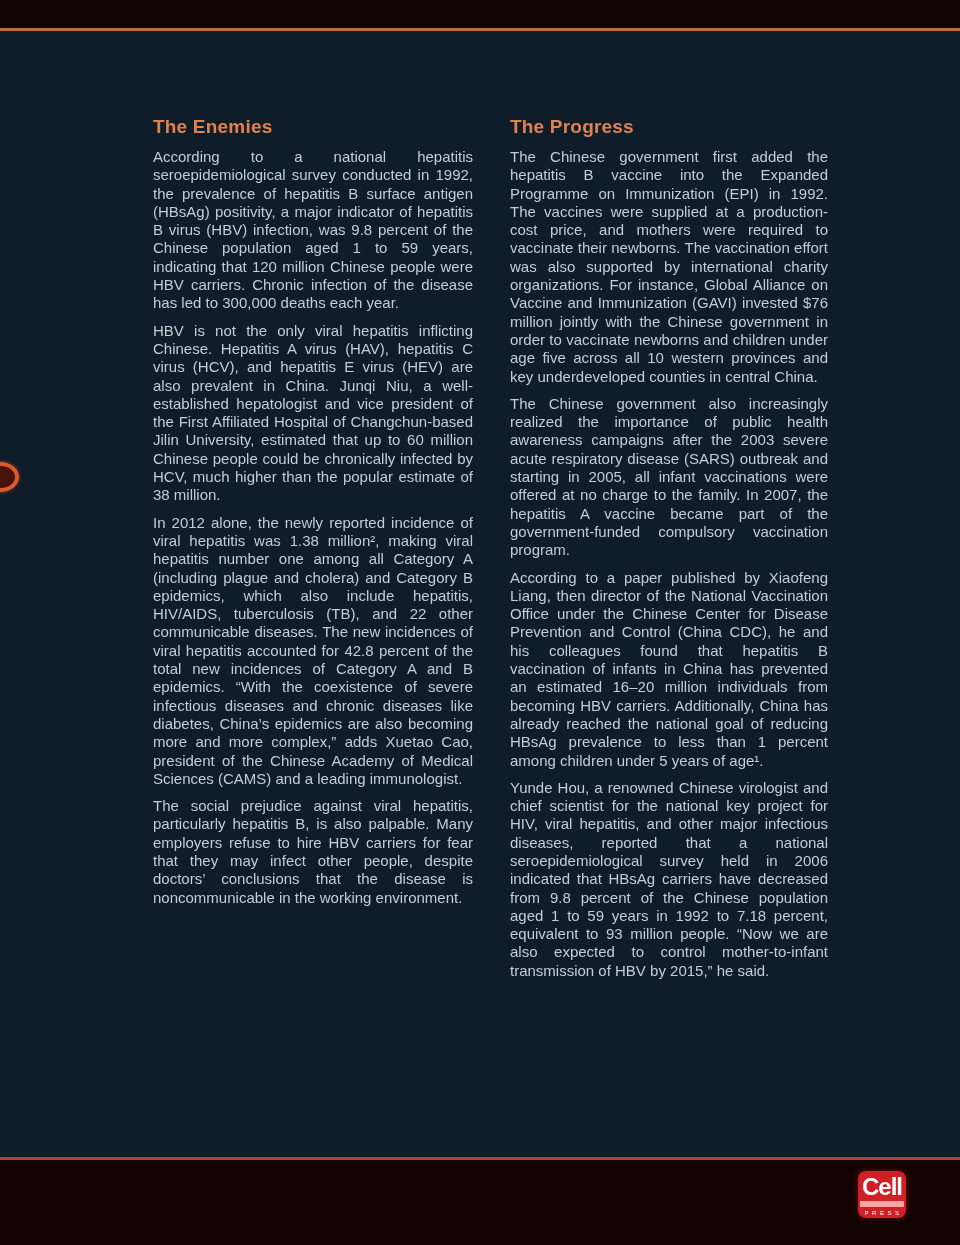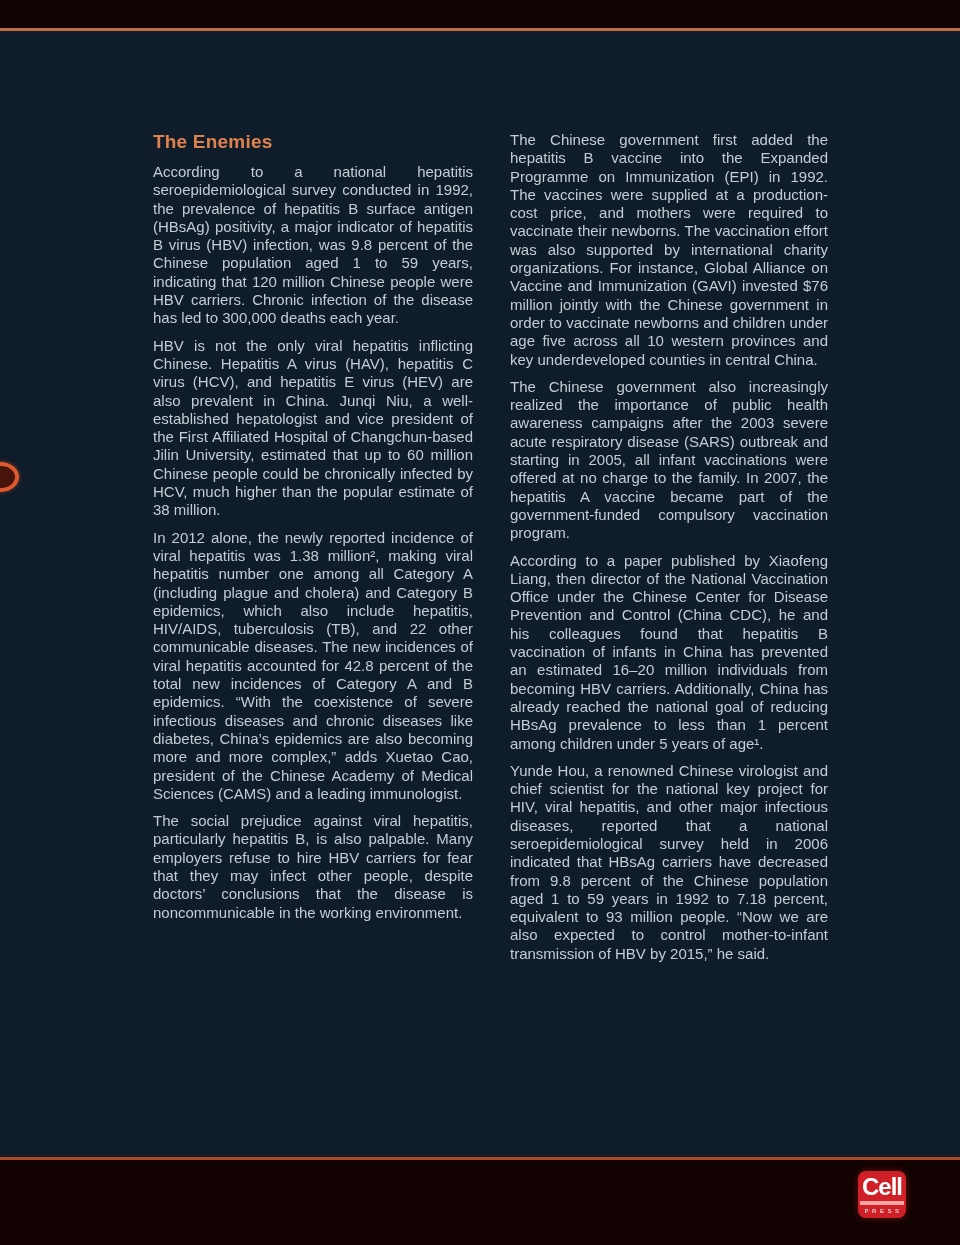--- a/index.html
+++ b/index.html
@@ -28,21 +28,21 @@
   }
   .edge-ring {
     position: absolute; left: -17px; top: 462px;
     width: 28px; height: 22px;
     border-radius: 50%;
     border: 4px solid #dd5a2c;
     background: #46140a;
     box-shadow: 0 0 4px rgba(221,90,44,.55);
   }
   .content {
-    position: absolute; left: 153px; top: 131px; width: 675px;
+    position: absolute; left: 153px; top: 116px; width: 675px;
     display: flex; gap: 37px;
   }
   .col-left  { width: 320px; }
   .col-right { width: 318px; }
   h2.section-heading {
     margin: 0 0 10px 0;
     font-size: 19px; font-weight: bold;
     color: #e0824e;
     letter-spacing: 0.2px;
   }
@@ -62,21 +62,21 @@
     box-shadow: 0 0 6px rgba(160,30,30,.6);
     display: flex; flex-direction: column; align-items: center;
     overflow: hidden;
   }
   .cell-word {
     display: block;
     color: #ffffff; font-weight: bold;
     font-size: 24px; line-height: 26px;
     letter-spacing: -1px;
     margin-top: 3px;
-    border-bottom: 4px solid #fca5a5;
+    border-bottom: 6px solid #fca5a5;
     padding: 0 2px 1px 2px;
   }
   .cell-press {
     display: block;
     color: #ffffff;
     font-size: 6px; line-height: 9px;
     letter-spacing: 3.5px;
     margin-top: 2px; margin-left: 3px;
   }
 </style>
@@ -91,20 +91,21 @@
 <div class="content">
   <section class="col-left">
     <h2 class="section-heading">The Enemies</h2>
     <p class="body-para">According to a national hepatitis seroepidemiological survey conducted in 1992, the prevalence of hepatitis B surface antigen (HBsAg) positivity, a major indicator of hepatitis B virus (HBV) infection, was 9.8 percent of the Chinese population aged 1 to 59 years, indicating that 120 million Chinese people were HBV carriers. Chronic infection of the disease has led to 300,000 deaths each year.</p>
     <p class="body-para">HBV is not the only viral hepatitis inflicting Chinese. Hepatitis A virus (HAV), hepatitis C virus (HCV), and hepatitis E virus (HEV) are also prevalent in China. Junqi Niu, a well-established hepatologist and vice president of the First Affiliated Hospital of Changchun-based Jilin University, estimated that up to 60 million Chinese people could be chronically infected by HCV, much higher than the popular estimate of 38 million.</p>
     <p class="body-para">In 2012 alone, the newly reported incidence of viral hepatitis was 1.38 million², making viral hepatitis number one among all Category A (including plague and cholera) and Category B epidemics, which also include hepatitis, HIV/AIDS, tuberculosis (TB), and 22 other communicable diseases. The new incidences of viral hepatitis accounted for 42.8 percent of the total new incidences of Category A and B epidemics. “With the coexistence of severe infectious diseases and chronic diseases like diabetes, China’s epidemics are also becoming more and more complex,” adds Xuetao Cao, president of the Chinese Academy of Medical Sciences (CAMS) and a leading immunologist.</p>
     <p class="body-para">The social prejudice against viral hepatitis, particularly hepatitis B, is also palpable. Many employers refuse to hire HBV carriers for fear that they may infect other people, despite doctors’ conclusions that the disease is noncommunicable in the working environment.</p>
   </section>
 
   <section class="col-right">
+    <h2 class="section-heading">The Progress</h2>
     <p class="body-para">The Chinese government first added the hepatitis B vaccine into the Expanded Programme on Immunization (EPI) in 1992. The vaccines were supplied at a production-cost price, and mothers were required to vaccinate their newborns. The vaccination effort was also supported by international charity organizations. For instance, Global Alliance on Vaccine and Immunization (GAVI) invested $76 million jointly with the Chinese government in order to vaccinate newborns and children under age five across all 10 western provinces and key underdeveloped counties in central China.</p>
     <p class="body-para">The Chinese government also increasingly realized the importance of public health awareness campaigns after the 2003 severe acute respiratory disease (SARS) outbreak and starting in 2005, all infant vaccinations were offered at no charge to the family. In 2007, the hepatitis A vaccine became part of the government-funded compulsory vaccination program.</p>
     <p class="body-para">According to a paper published by Xiaofeng Liang, then director of the National Vaccination Office under the Chinese Center for Disease Prevention and Control (China CDC), he and his colleagues found that hepatitis B vaccination of infants in China has prevented an estimated 16–20 million individuals from becoming HBV carriers. Additionally, China has already reached the national goal of reducing HBsAg prevalence to less than 1 percent among children under 5 years of age¹.</p>
     <p class="body-para">Yunde Hou, a renowned Chinese virologist and chief scientist for the national key project for HIV, viral hepatitis, and other major infectious diseases, reported that a national seroepidemiological survey held in 2006 indicated that HBsAg carriers have decreased from 9.8 percent of the Chinese population aged 1 to 59 years in 1992 to 7.18 percent, equivalent to 93 million people. “Now we are also expected to control mother-to-infant transmission of HBV by 2015,” he said.</p>
   </section>
 </div>
 
 <div class="rule-bottom"></div>
 <div class="band-bottom"></div>
 

